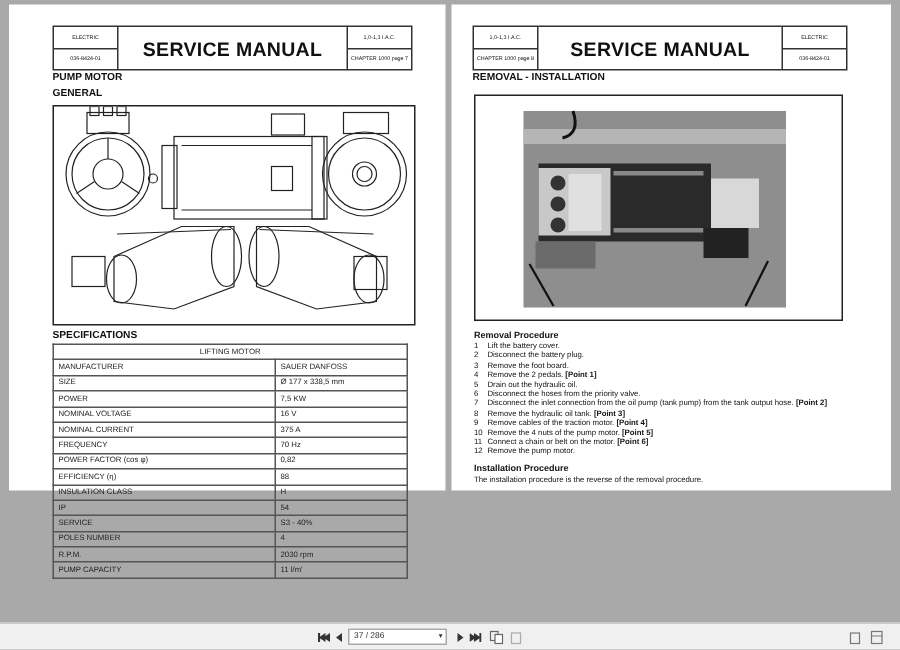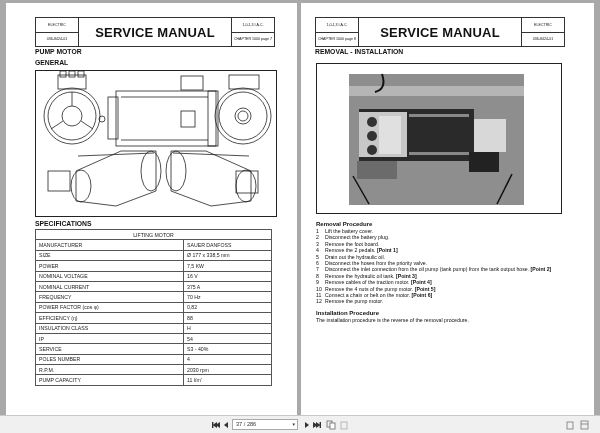--- a/index.html
+++ b/index.html
@@ -1,17 +1,17 @@
 <!DOCTYPE html>
 <html><head>
 <meta charset="utf-8">
 <style>
   html,body{margin:0;padding:0;}
   body{width:600px;height:433px;background:#a9a9a9;position:relative;overflow:hidden;font-family:"Liberation Sans",sans-serif;color:#111;}
-  .page{position:absolute;top:3px;height:412px;background:#fff;}
+  .page{position:absolute;top:3px;height:324px;background:#fff;}
   #page-left{left:6px;width:291px;}
   #page-right{left:301px;width:293px;}
   .hdr{position:absolute;top:14px;height:28px;border:1px solid #333;display:flex;}
   .hdr .side{width:42px;display:flex;flex-direction:column;}
   .hdr .side div{flex:1;display:flex;align-items:center;justify-content:center;font-size:3.6px;text-align:center;line-height:4px;}
   .hdr .side div:first-child{border-bottom:1px solid #333;}
   .hdr .side.l{border-right:1px solid #333;}
   .hdr .side.r{border-left:1px solid #333;}
   .hdr .title{flex:1;display:flex;align-items:center;justify-content:center;font-weight:bold;font-size:13px;letter-spacing:0.2px;}
   .h1{position:absolute;font-weight:bold;font-size:6.8px;}

